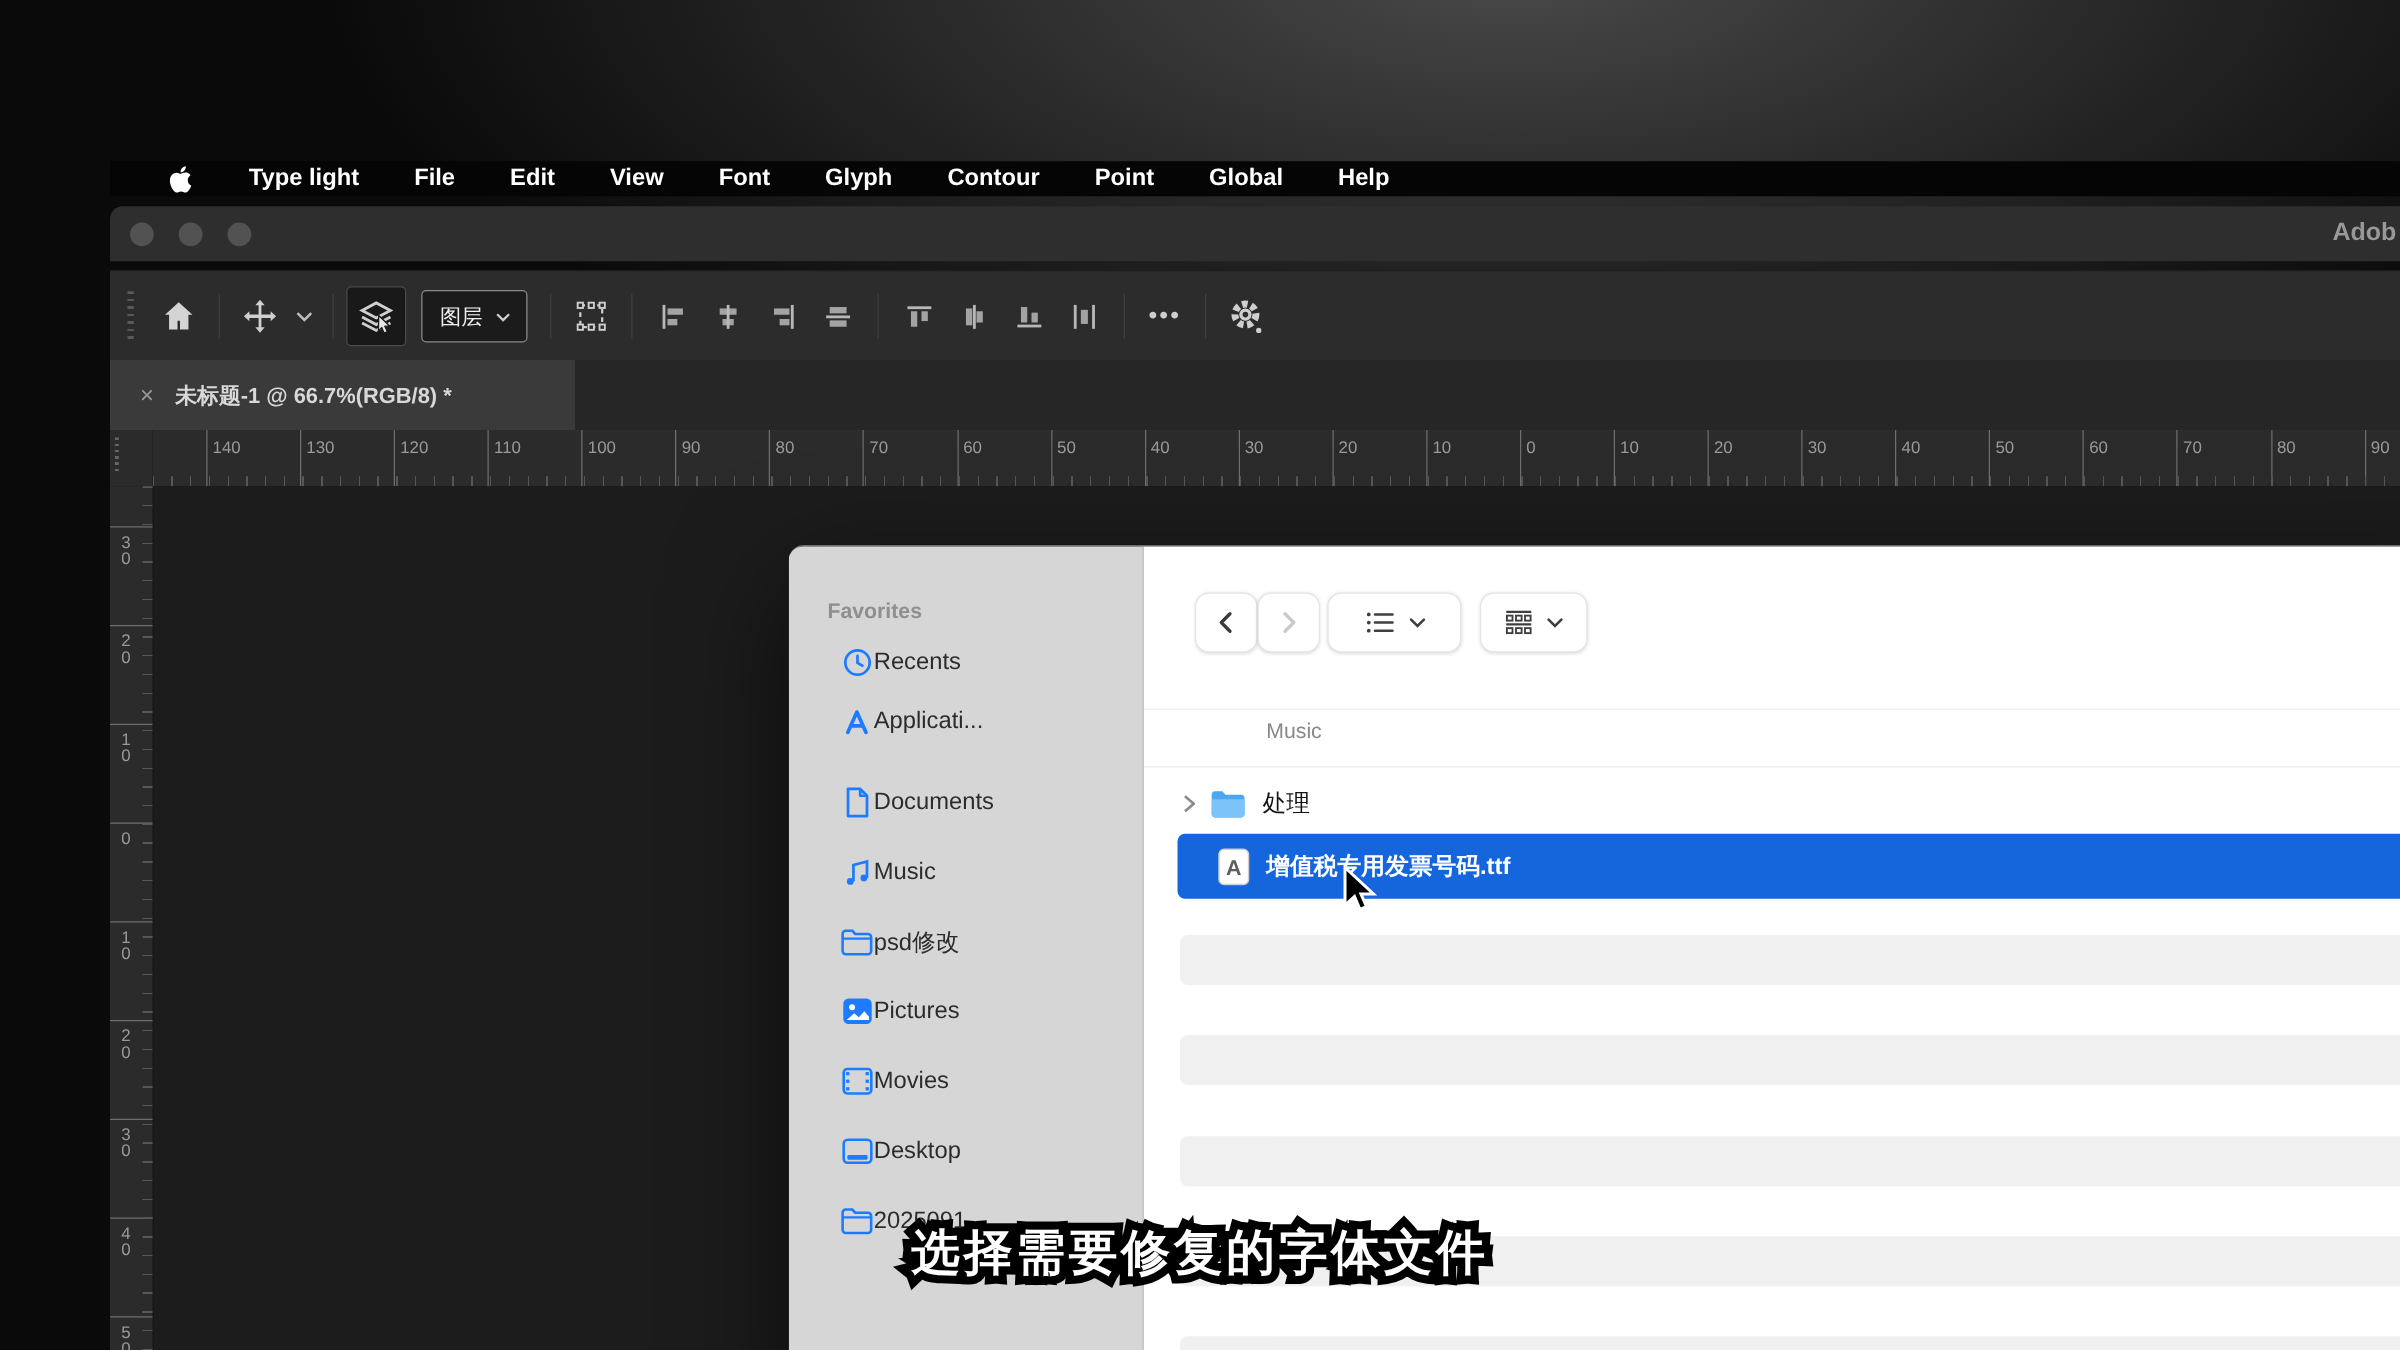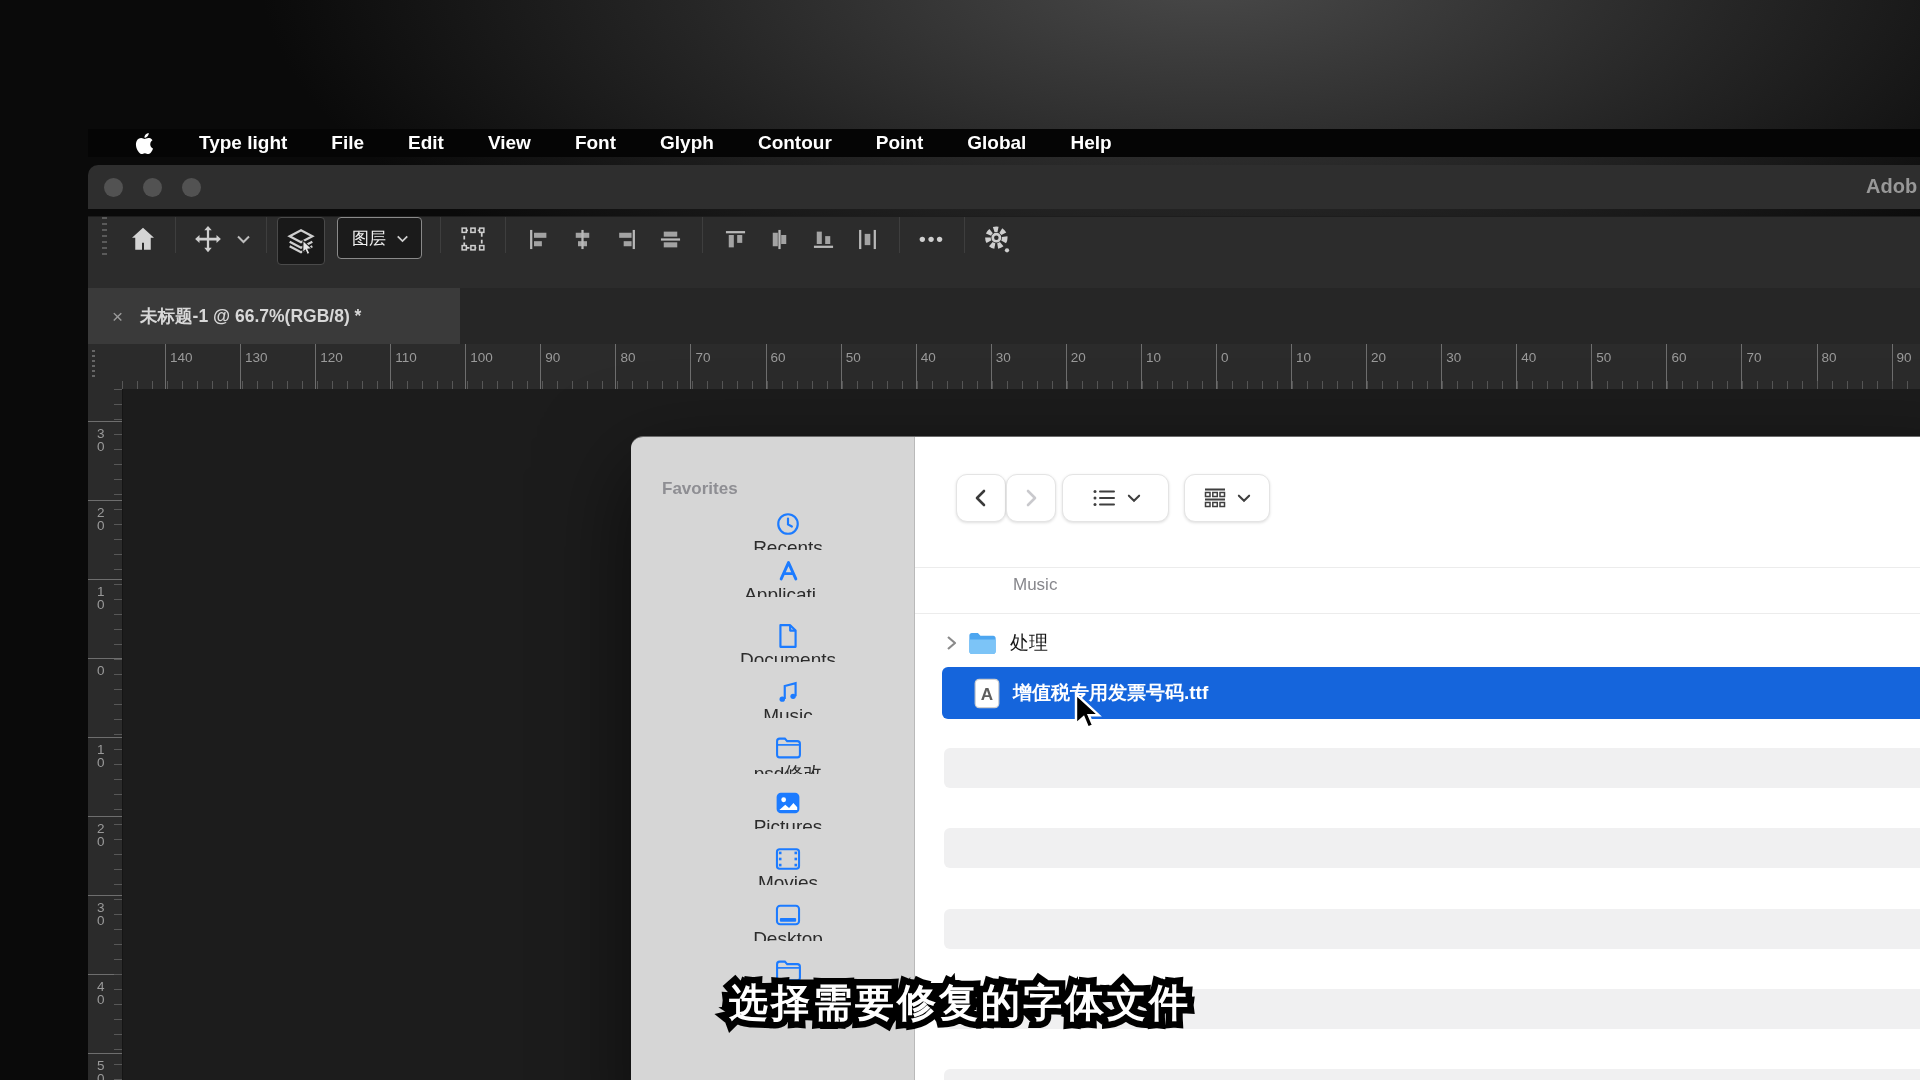--- a/index.html
+++ b/index.html
@@ -14,21 +14,21 @@
   .menubar .app-name{font-weight:700;}
   .menubar .mi{font-weight:600;}
   .apple{width:21px;height:25px;display:block;}
   
   .titlebar{position:absolute;left:0;top:36px;right:0;height:44px;background:#2e2e2e;
             border-radius:10px 0 0 0;}
   .tl{position:absolute;top:13px;width:19px;height:19px;border-radius:50%;background:#525252;}
   .win-title{position:absolute;left:1778px;top:10px;font-size:20px;color:#989898;font-weight:600;white-space:nowrap;}
   
   .optionsbar{position:absolute;left:0;top:87px;right:0;height:72px;background:#2c2c2c;
-              border-top:1px solid #1d1d1d;display:flex;padding-left:14px;}
+              border-top:1px solid #1d1d1d;display:flex;align-items:center;padding-left:14px;}
   .grabber{width:5px;height:40px;margin-right:14px;
            background:repeating-linear-gradient(to bottom,#5a5a5a 0 2px,transparent 2px 6px);}
   .ob-ico{display:flex;align-items:center;justify-content:center;width:44px;height:44px;flex:0 0 auto;}
   .ob-div{width:1px;height:36px;background:#3e3e3e;margin:0 10px;flex:0 0 auto;}
   .ob-box{display:flex;align-items:center;justify-content:center;width:46px;height:46px;
           background:#191919;border:1px solid #4a4a4a;border-radius:4px;flex:0 0 auto;}
   .layer-dd{display:flex;align-items:center;gap:10px;height:40px;padding:0 12px 0 14px;margin-left:12px;
             background:#1b1b1b;border:1.5px solid #8a8a8a;border-radius:4px;color:#efefef;font-size:17px;flex:0 0 auto;}
   .dots{color:#cfcfcf;font-size:19px;letter-spacing:2px;font-weight:700;}
   
@@ -55,21 +55,21 @@
   .rv-tick{position:absolute;left:0;right:0;height:1px;background:#6e6e6e;}
   .rv-num{position:absolute;left:9px;font-size:13.5px;line-height:13px;color:#9a9a9a;white-space:pre-line;}
   .canvas{position:absolute;left:35px;top:260px;right:0;bottom:0;background:#1c1c1c;}
   
   .finder{position:absolute;left:631px;top:436px;width:1340px;height:700px;z-index:20;
           border-radius:12px 0 0 0;box-shadow:0 30px 90px rgba(0,0,0,.6);overflow:hidden;
           border-top:1px solid rgba(255,255,255,.35);}
   .sidebar{position:absolute;left:0;top:0;width:284px;bottom:0;background:#d6d6d6;
            border-right:1px solid #b9b9b9;box-sizing:border-box;}
   .fav-header{position:absolute;left:31px;top:42px;font-size:17px;font-weight:700;color:#8e8e93;}
-  .sb-item{position:absolute;left:22px;right:10px;height:40px;display:flex;align-items:center;gap:0;padding-left:19px;flex-direction:column;}
+  .sb-item{position:absolute;left:22px;right:10px;height:40px;display:flex;align-items:center;gap:0;padding-left:19px;}
   .sb-item.hl{background:#c7c7c7;border-radius:10px;}
   .sb-ico{width:27px;height:27px;display:flex;align-items:center;justify-content:center;flex:0 0 auto;}
   .sb-label{font-size:19px;color:#2c2c2c;white-space:nowrap;overflow:hidden;}
   .fmain{position:absolute;left:284px;top:0;right:0;bottom:0;background:#fff;}
   .fbtn{position:absolute;top:37px;height:46px;background:#fff;border:1px solid #e4e4e4;border-radius:11px;
         box-shadow:0 1px 3px rgba(0,0,0,.13);display:flex;align-items:center;justify-content:center;gap:10px;}
   .line-sep{position:absolute;left:0;right:0;height:1px;background:#ececec;}
   .name-hdr{position:absolute;left:98px;top:138px;font-size:17px;color:#87878c;}
   .frow{position:absolute;left:0;right:0;display:flex;align-items:center;}
   .row-label{font-size:19px;color:#151515;margin-left:13px;white-space:nowrap;}

